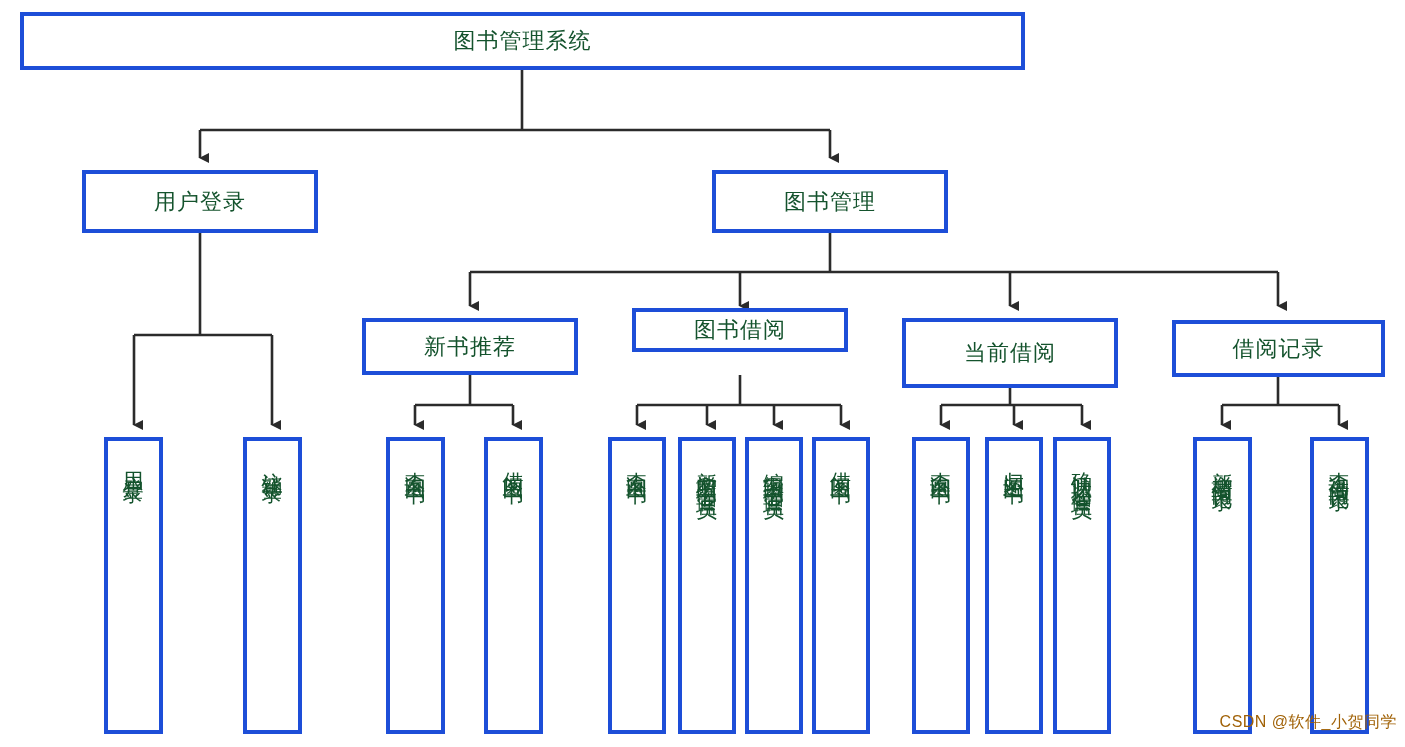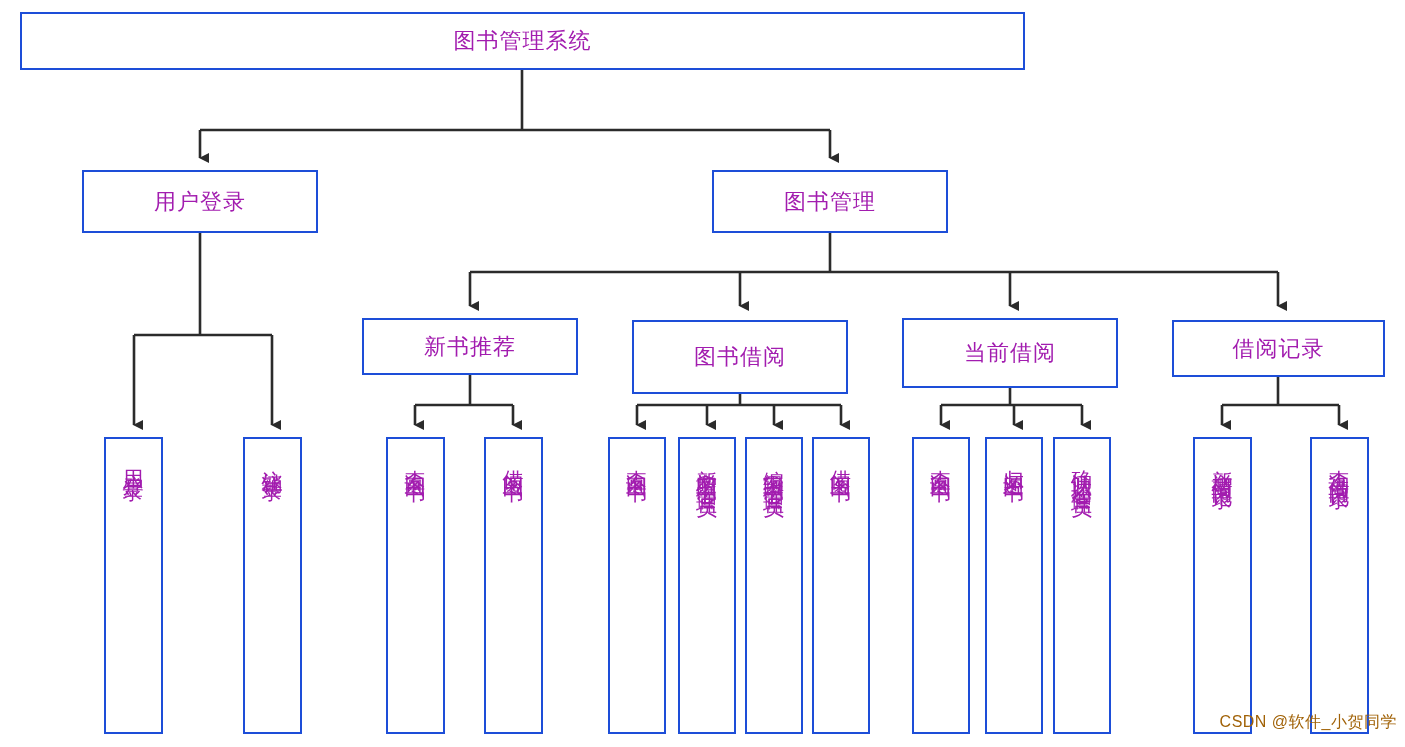--- a/index.html
+++ b/index.html
@@ -21,26 +21,26 @@
     position: absolute;
     left: 0;
     top: 0;
     width: 1405px;
     height: 747px;
     pointer-events: none;
   }
   .node {
     position: absolute;
     box-sizing: border-box;
-    border: 2px solid #1d4ed8;
+    border: 4px solid #1d4ed8;
     background: #ffffff;
     display: flex;
     align-items: center;
     justify-content: center;
-    color: #a21caf;
+    color: #14532d;
   }
   .node .label {
     display: block;
     text-align: center;
     line-height: 1.18;
     white-space: nowrap;
   }
   .node.h .label {
     font-size: 22px;
     letter-spacing: 1px;
@@ -129,21 +129,21 @@
   <div class="node h" style="left: 82px; top: 170px; width: 236px; height: 63px;">
     <span class="label">用户登录</span>
   </div>
   <div class="node h" style="left: 712px; top: 170px; width: 236px; height: 63px;">
     <span class="label">图书管理</span>
   </div>
 
   <div class="node h" style="left: 362px; top: 318px; width: 216px; height: 57px;">
     <span class="label">新书推荐</span>
   </div>
-  <div class="node h" style="left: 632px; top: 320px; width: 216px; height: 74px;">
+  <div class="node h" style="left: 632px; top: 308px; width: 216px; height: 44px;">
     <span class="label">图书借阅</span>
   </div>
   <div class="node h" style="left: 902px; top: 318px; width: 216px; height: 70px;">
     <span class="label">当前借阅</span>
   </div>
   <div class="node h" style="left: 1172px; top: 320px; width: 213px; height: 57px;">
     <span class="label">借阅记录</span>
   </div>
 
   <div class="node leaf" style="left: 104px; top: 437px; width: 59px; height: 297px;">

